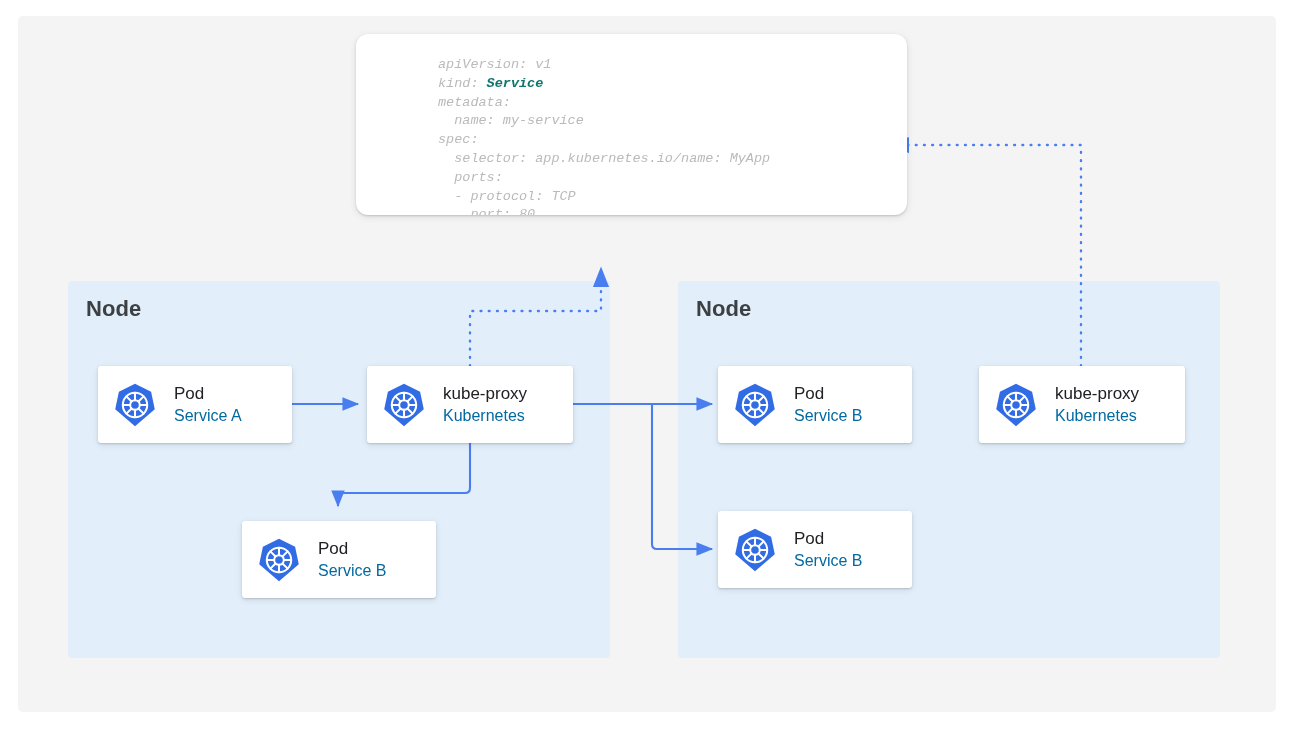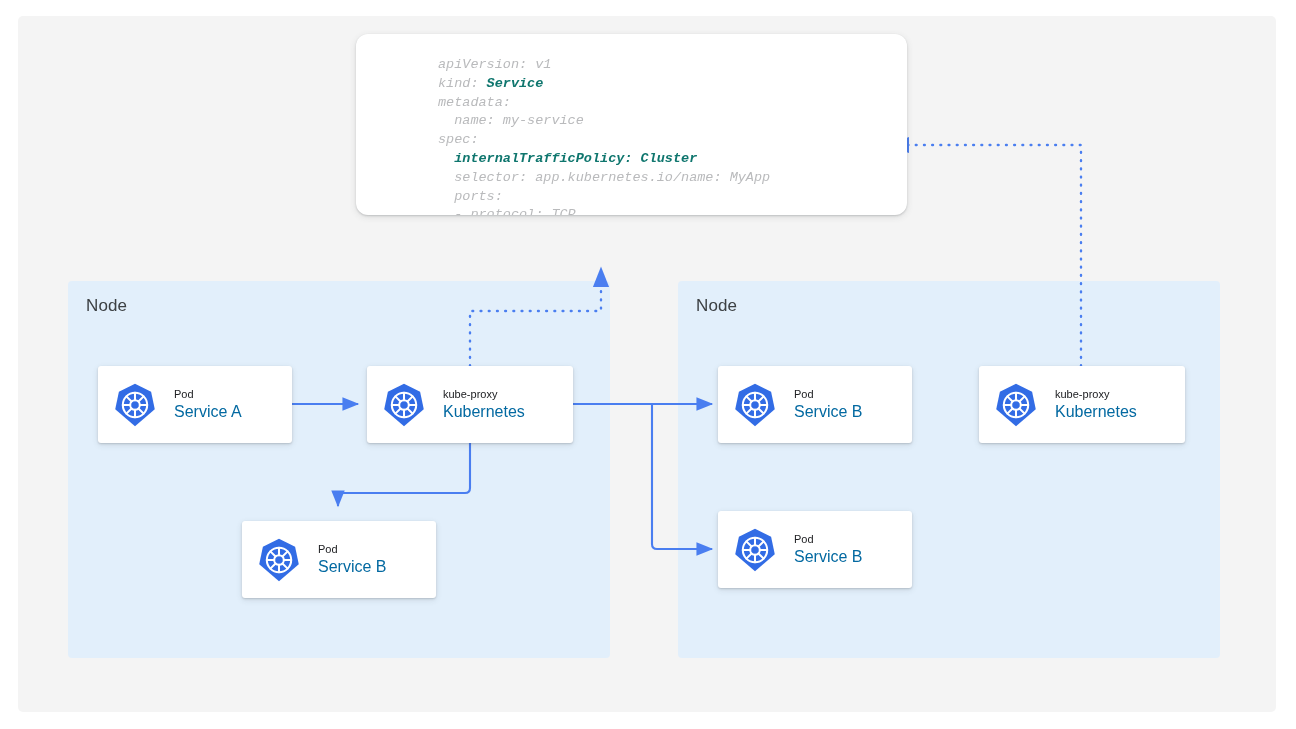--- a/index.html
+++ b/index.html
@@ -34,24 +34,25 @@
     pointer-events: none;
   }
   
   .node-rect {
     position: absolute;
     background: #e2effb;
     border-radius: 4px;
   }
   .node-label {
     position: absolute;
-    font-size: 17px;
+    font-size: 22px;
     color: #3c4043;
     letter-spacing: 0.1px;
     white-space: nowrap;
+    font-weight: bold;
   }
   
   .box {
     position: absolute;
     background: #ffffff;
     border-radius: 3px;
     box-shadow: 0 1px 2px rgba(60,64,67,.22), 0 2px 6px rgba(60,64,67,.12);
     display: flex;
     align-items: center;
     box-sizing: border-box;
@@ -64,21 +65,21 @@
     display: block;
   }
   .box-text {
     margin-left: 16px;
     display: flex;
     flex-direction: column;
     justify-content: center;
     line-height: 1.32;
   }
   .box-title {
-    font-size: 11px;
+    font-size: 17px;
     color: #202124;
     white-space: nowrap;
   }
   .box-sub {
     font-size: 16px;
     color: #0369a1;
     white-space: nowrap;
   }
   
   #yaml-card {
@@ -157,21 +158,20 @@
       <path d="M1081,366 L1081,145 L890,145" fill="none" stroke="#4a7ef0" stroke-width="2.4" stroke-dasharray="0.8 7.4" stroke-linecap="round" marker-end="url(#arrow-dot)"></path>
     </g>
   </svg>
 
   <div id="yaml-card">
     <pre id="yaml-code">apiVersion: v1
 kind: <span class="b">Service</span>
 metadata:
   name: my-service
 spec:
-<span class="b">  internalTrafficPolicy: Cluster</span>
   selector: app.kubernetes.io/name: MyApp
   ports:
   - protocol: TCP
     port: 80
     targetPort: 9376</pre>
   </div>
 
   <div class="box" style="left:98px; top:366px; width:194px; height:77px;">
     <svg class="box-icon" viewBox="0 0 100 100">
       <polygon points="50,4 85,21 93,59 50,96 7,59 15,21" fill="#326ce5"></polygon>

